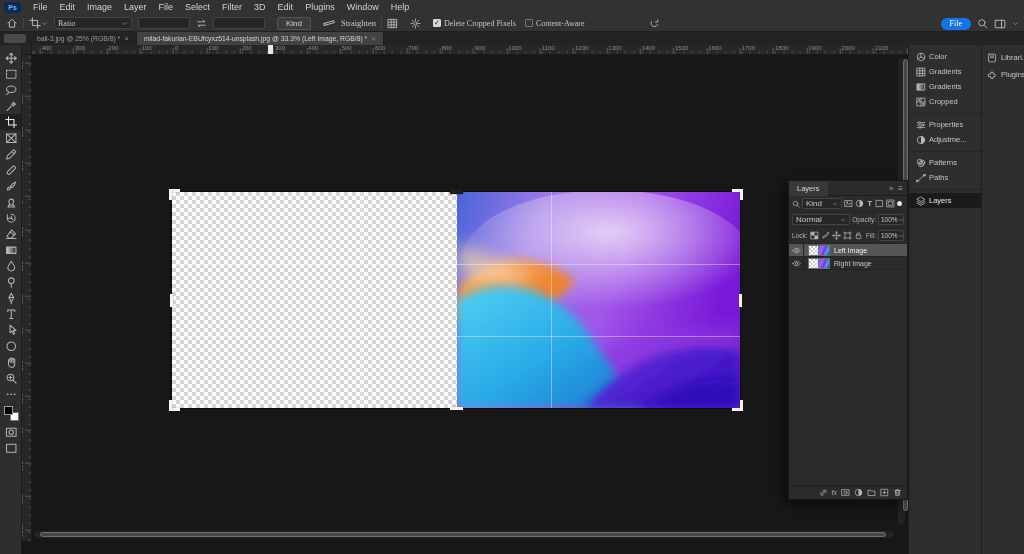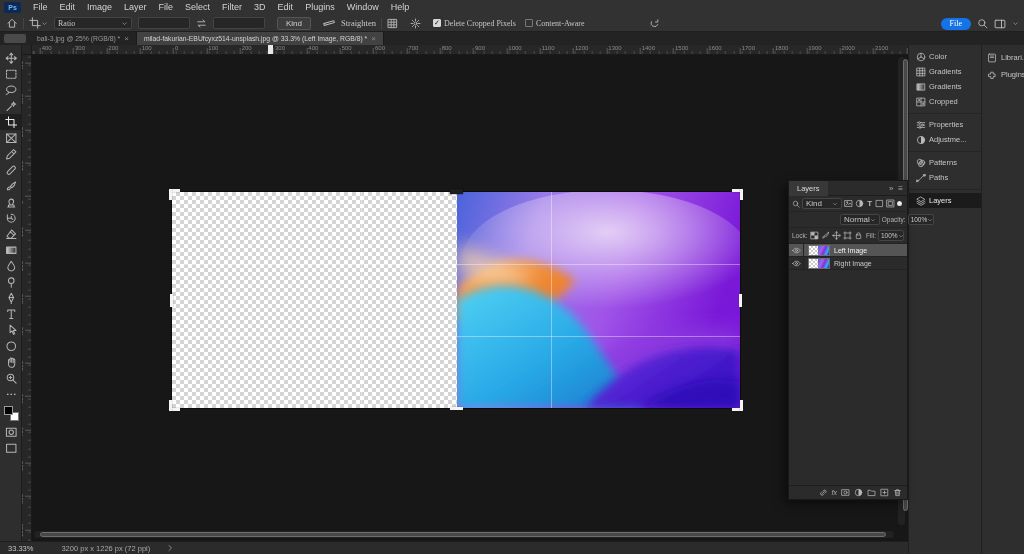--- a/index.html
+++ b/index.html
@@ -118,21 +118,21 @@
   
   .layerspanel { position:absolute; left:788px; top:180px; width:120px; height:320px;
     background:#2b2b2b; border:1px solid #191919; box-shadow:-4px 4px 10px rgba(0,0,0,.45);
     z-index:26; font-size:7px; }
   .lp-head { height:15px; background:#2b2b2b; border-bottom:1px solid #1d1d1d; display:flex; align-items:center; }
   .lp-title { background:#383838; height:15px; display:flex; align-items:center; padding:0 8px;
     font-size:7.5px; color:#dadada; }
   .lp-hicons { margin-left:auto; display:flex; gap:5px; padding-right:4px; color:#a8a8a8; font-size:8px; }
   .lp-row { height:16px; display:flex; align-items:center; padding:0 3px; gap:2px; border-bottom:1px solid #242424; }
   .kind { width:42px; height:11px; }
-  .blend { width:66px; height:11px;margin-left:48px; }
+  .blend { width:66px; height:11px; }
   .tinysel { width:26px; height:11px; font-size:6.5px; padding:0 2px; }
   .lp-lbl { font-size:6.5px; color:#b2b2b2; }
   .tic { font-size:8px; font-weight:bold; color:#b9b9b9; padding:0 1px; }
   .dot { width:5px; height:5px; border-radius:50%; background:#e9e9e9; margin-left:auto; margin-right:2px; }
   .lrows { }
   .layer-row { height:13px; display:flex; align-items:center; border-bottom:1px solid #232323; }
   .layer-row.selected { background:#555; color:#f0f0f0; }
   .eyecell { width:15px; height:13px; display:flex; align-items:center; justify-content:center;
     border-right:1px solid #232323; color:#c0c0c0; }
   .thumb { width:22px; height:11px; margin:0 4px; border:1px solid #6e6e6e; position:relative; display:flex; }
@@ -552,29 +552,20 @@
     </div>
 
     <div class="hscroll">
         <div class="thumb"></div>
       </div>
     <div class="vscroll">
         <div class="thumb"></div>
       </div>
   </div>
 
-  <div class="statusbar">
-    <span class="zoom">33.33%</span>
-    <span class="docinfo">3200 px x 1226 px (72 ppi)</span>
-    <span class="ic">
-        <svg width="8" height="8" viewBox="0 0 16 16" fill="none" stroke="currentColor" stroke-width="1.3" stroke-linecap="round" stroke-linejoin="round">
-          <path d="M6 3l5 5-5 5"></path>
-        </svg>
-      </span>
-  </div>
 
   <div class="dock">
       <div class="ditem">
         <span class="ic">
           <svg width="10" height="10" viewBox="0 0 16 16" fill="none" stroke="currentColor" stroke-width="1.3" stroke-linecap="round" stroke-linejoin="round">
             <circle cx="8" cy="8" r="6"></circle>
             <path d="M8 2v6M8 8l5.2 3M8 8L2.8 11"></path>
           </svg>
         </span>
         <span>Color</span>

